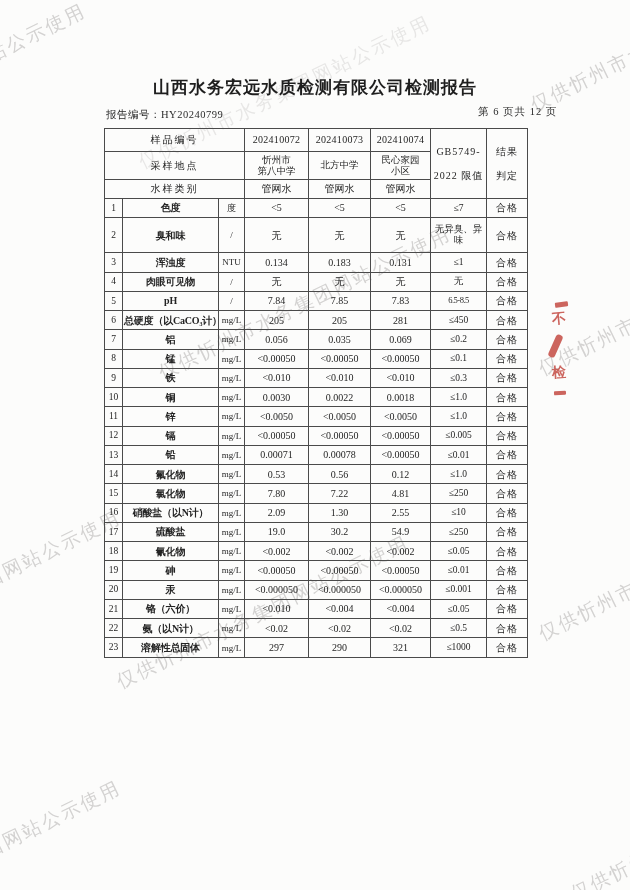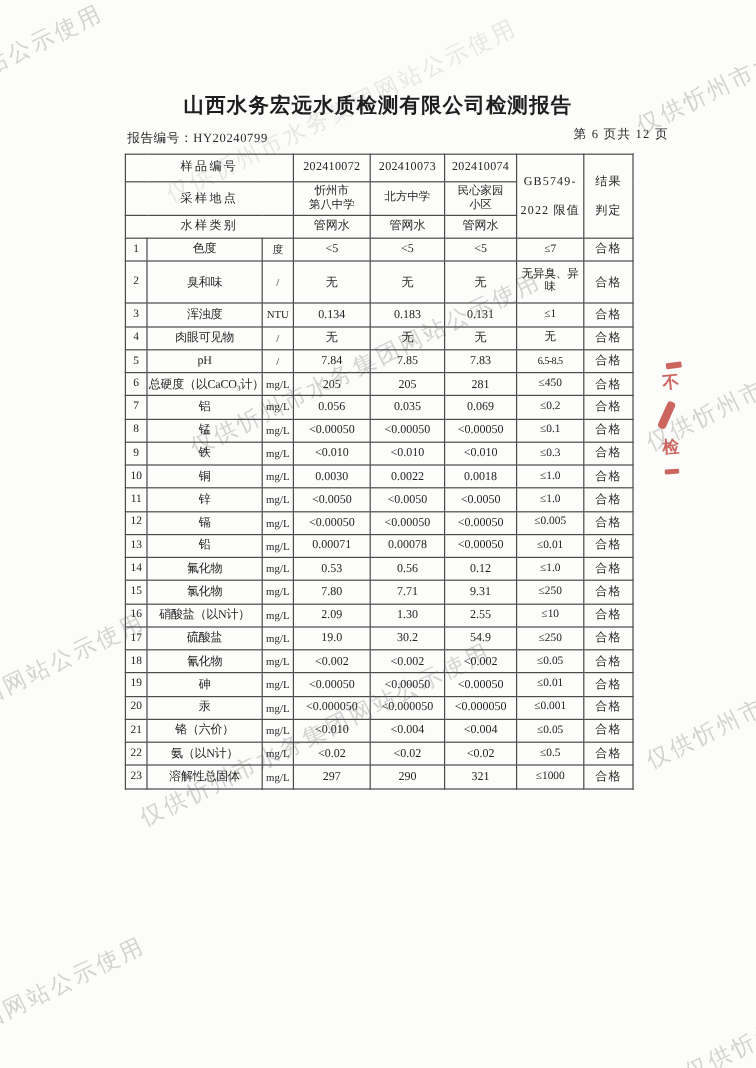--- a/index.html
+++ b/index.html
@@ -25,21 +25,21 @@
                border-collapse:collapse;table-layout:fixed;font-size:10px;color:#242424;}
   table.report td{border:1px solid #4a4a4a;text-align:center;vertical-align:middle;
                   padding:0 1px;overflow:hidden;line-height:1.15;}
   tr.h1{height:23px;} tr.h2{height:28px;} tr.h3{height:19px;margin-top:31px;}
   .merge-label{letter-spacing:2px;}
   .sample-id{font-size:10px;letter-spacing:.3px;}
   .loc{font-size:9.5px;}
   .limit-head,.result-head{font-size:10px;letter-spacing:1px;line-height:1.2;margin-left:21px;}
   .limit-head .gap,.result-head .gap{display:block;height:13px;}
   td.c-no{font-size:9.5px;}
-  td.c-name{text-align:left;padding-left:5px;letter-spacing:-.2px;white-space:nowrap;}
+  td.c-name{text-align:left;padding-left:5px;letter-spacing:-.2px;white-space:nowrap;font-weight:bold;}
   td.c-unit{font-size:9px;}
   td.c-val{font-size:10px;}
   td.c-limit{font-size:9.5px;}
   td.c-limit.small{font-size:8.5px;letter-spacing:-.5px;margin-top:32px;}
   td.c-result{font-size:10px;letter-spacing:1px;}
 
   
   .stamp{position:absolute;left:548px;top:296px;width:26px;height:110px;
          opacity:.82;filter:blur(.4px);pointer-events:none;}
   .stamp .bar{position:absolute;background:#c2443c;border-radius:1px;}
@@ -260,22 +260,22 @@
           <td class="c-val">0.56</td>
           <td class="c-val">0.12</td>
           <td class="c-limit">≤1.0</td>
           <td class="c-result">合格</td>
         </tr>
         <tr>
           <td class="c-no">15</td>
           <td class="c-name">氯化物</td>
           <td class="c-unit">mg/L</td>
           <td class="c-val">7.80</td>
-          <td class="c-val">7.71</td>
-          <td class="c-val">9.31</td>
+          <td class="c-val">7.22</td>
+          <td class="c-val">4.81</td>
           <td class="c-limit">≤250</td>
           <td class="c-result">合格</td>
         </tr>
         <tr>
           <td class="c-no">16</td>
           <td class="c-name">硝酸盐（以N计）</td>
           <td class="c-unit">mg/L</td>
           <td class="c-val">2.09</td>
           <td class="c-val">1.30</td>
           <td class="c-val">2.55</td>

